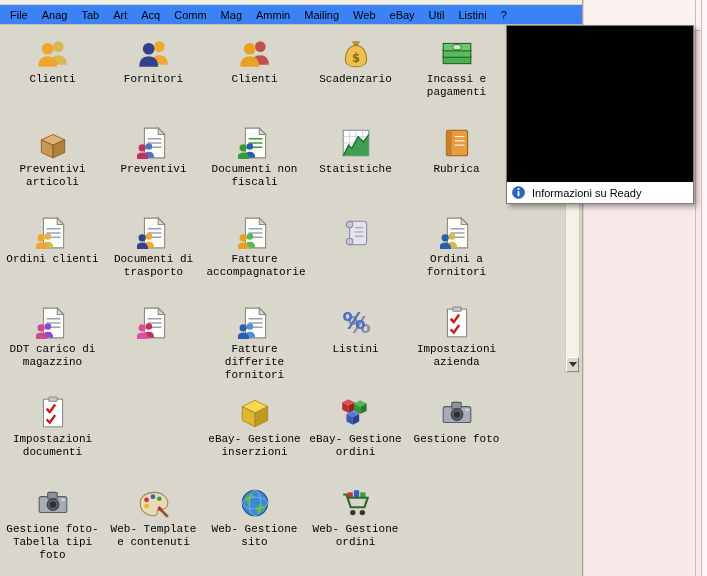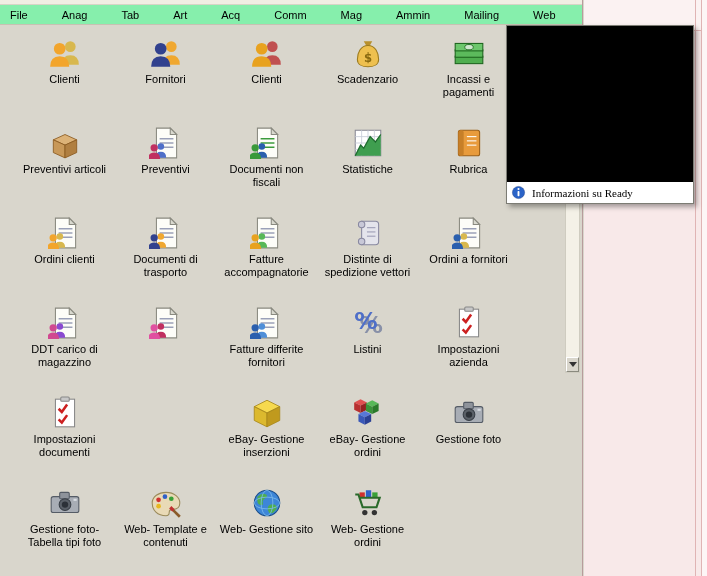--- a/index.html
+++ b/index.html
@@ -2,44 +2,44 @@
 <html><head>
 <meta charset="utf-8">
 <style>
   * { margin:0; padding:0; box-sizing:border-box; }
   body { font-family:"Liberation Sans", sans-serif; background:#fff; }
   .screen { position:relative; width:707px; height:576px; overflow:hidden; background:#d9d6cc; }
 
   
   .app { position:absolute; left:0; top:0; width:583px; height:576px; background:#d9d6cc; border-right:1px solid #b89c9c; }
   .topstrip { position:absolute; left:0; top:0; width:100%; height:5px; background:#f1eee3; border-bottom:1px solid #d8d4c6; }
-  .menubar { position:absolute; left:0; top:5px; width:100%; height:20px; background:#86efac; border-bottom:1px solid #c6c2b2; display:flex; align-items:center; padding-left:3px;gap:20px; }
+  .menubar { position:absolute; left:0; top:5px; width:100%; height:20px; background:#3b82f6; border-bottom:1px solid #c6c2b2; display:flex; align-items:center; padding-left:3px; }
   .mi { font-size:11px; color:#000; padding:2px 7px; cursor:default; white-space:nowrap; }
 
   
-  .grid { position:absolute; left:14px; top:30px; display:grid; grid-template-columns:repeat(5,101px); grid-auto-rows:90px; }
+  .grid { position:absolute; left:2px; top:30px; display:grid; grid-template-columns:repeat(5,101px); grid-auto-rows:90px;font-family:Liberation Mono, monospace; }
   .cell { display:flex; flex-direction:column; align-items:center; padding-top:6px; cursor:pointer; }
   .icn { width:34px; height:34px; flex:0 0 auto; }
   .lbl { margin-top:3px; font-size:11px; line-height:13px; text-align:center; max-width:96px; color:#000; }
   svg text { font-family:"DejaVu Sans", sans-serif; }
 
   
   .sb { position:absolute; left:565px; top:26px; width:15px; height:347px; background:#f4f1e7; border:1px solid #cfccc0; }
   .sb-thumb { position:absolute; left:0; top:0; width:13px; height:150px; background:#d9d6cc; border:1px solid; border-color:#fff #8a8a7e #8a8a7e #fff; }
   .sb-btn { position:absolute; left:0; bottom:0; width:13px; height:15px; background:#d9d6cc; border:1px solid; border-color:#fff #8a8a7e #8a8a7e #fff; display:flex; align-items:center; justify-content:center; }
   .tri-down { width:0; height:0; border:4px solid transparent; border-top:5px solid #333; margin-top:4px; }
 
   
   .side { position:absolute; left:584px; top:0; width:123px; height:576px; background:#f8e9e9; }
   .side-top { position:absolute; left:0; top:0; width:100%; height:31px; background:#fbf2f2; border-bottom:1px solid #e0b4b4; }
   .vline1 { position:absolute; left:111px; top:0; width:1px; height:576px; background:#e0b4b4; }
   .side-edge { position:absolute; left:117px; top:0; width:6px; height:576px; background:#fdf6f6; border-left:1px solid #e0b4b4; }
 
   
-  .popup { position:absolute; left:506px; top:25px; width:188px; background:#fff; border:1px solid #7c7c74; box-shadow:3px 3px 5px rgba(0,0,0,.35); z-index:10;font-family:Liberation Serif, serif; }
+  .popup { position:absolute; left:506px; top:25px; width:188px; background:#fff; border:1px solid #7c7c74; box-shadow:3px 3px 5px rgba(0,0,0,.35); z-index:10; }
   .redacted { width:100%; height:156px; background:#000; }
   .pitem { height:21px; display:flex; align-items:center; gap:6px; padding-left:4px; background:#fff; cursor:pointer; }
   .pitem .pico { width:15px; height:15px; }
   .pitem .ptxt { font-size:11px; color:#000; }
 </style>
 </head>
 <body>
 
 <svg width="0" height="0" style="position:absolute" aria-hidden="true">
 <defs>
@@ -285,21 +285,20 @@
         <svg class="icn" viewBox="0 0 32 32" style="--p1:#e8a21f;--p2:#58b858">
             <use href="#sym-doc"></use>
             <use href="#sym-people" x="-2" y="13" width="20" height="20"></use>
           </svg>
         <div class="lbl">Fatture accompagnatorie</div>
       </div>
       <div class="cell">
         <svg class="icn" viewBox="0 0 32 32">
             <use href="#sym-scroll"></use>
           </svg>
-        <div class="lbl">Distinte di spedizione vettori</div>
       </div>
 
       <div class="cell">
         <svg class="icn" viewBox="0 0 32 32" style="--p1:#2a5fae;--p2:#d8b84e">
             <use href="#sym-doc"></use>
             <use href="#sym-people" x="-2" y="13" width="20" height="20"></use>
           </svg>
         <div class="lbl">Ordini a fornitori</div>
       </div>
       <div class="cell">

